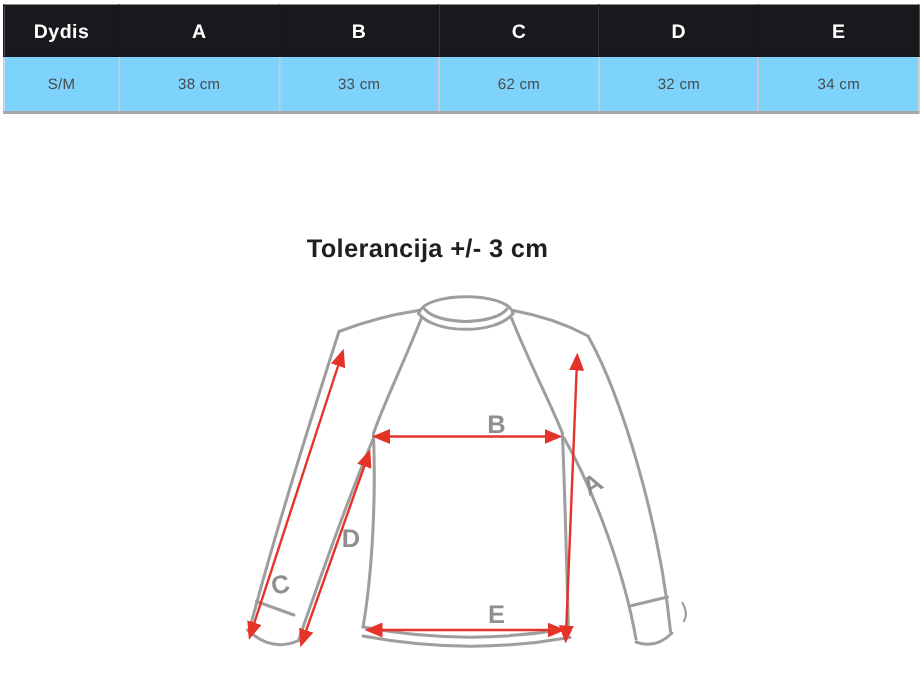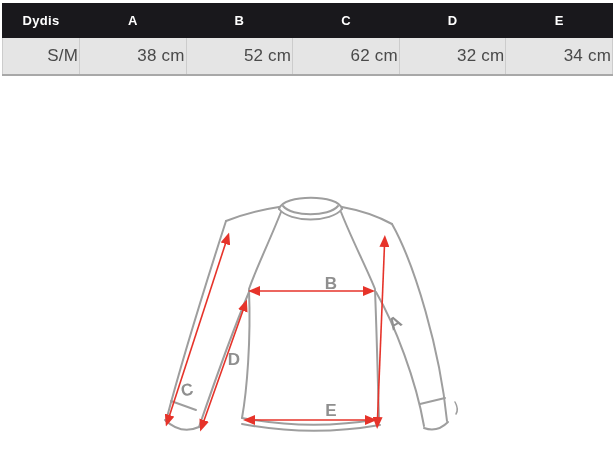--- a/index.html
+++ b/index.html
@@ -13,23 +13,23 @@
     border-collapse:collapse;table-layout:fixed;
     border-bottom:2px solid #a8a8a8;
   }
   table.size-table col.c0{width:77px;}
   table.size-table th{
     background:#19181c;color:#ffffff;height:31px;
     font-size:13px;font-weight:700;letter-spacing:.3px;
     border:1px solid #19181c;text-align:center;vertical-align:middle;
   }
   table.size-table td{
-    background:#e5e5e5;color:#4a4a4a;height:34px;
-    font-size:17px;font-weight:400;letter-spacing:.2px;
-    border:1px solid #cccccc;text-align:right;vertical-align:middle;
+    background:#7dd3fc;color:#4a4a4a;height:34px;
+    font-size:10px;font-weight:400;letter-spacing:.2px;
+    border:1px solid #cccccc;text-align:center;vertical-align:middle;
   }
   
   .tolerance-title{
     position:absolute;left:0;top:156px;width:570px;text-align:center;
     font-size:17px;font-weight:700;color:#1f1e22;letter-spacing:.2px;
   }
   
   .diagram-svg{position:absolute;left:0;top:0;width:615px;height:457px;pointer-events:none;}
   .measure-label{
     position:absolute;transform:translate(-50%,-50%);
@@ -59,28 +59,29 @@
         <th>B</th>
         <th>C</th>
         <th>D</th>
         <th>E</th>
       </tr>
     </thead>
     <tbody>
       <tr>
         <td>S/M</td>
         <td>38 cm</td>
-        <td>52 cm</td>
+        <td>33 cm</td>
         <td>62 cm</td>
         <td>32 cm</td>
         <td>34 cm</td>
       </tr>
     </tbody>
   </table>
 
+  <div class="tolerance-title">Tolerancija +/- 3 cm</div>
 
   <svg class="diagram-svg" viewBox="0 0 615 457" xmlns="http://www.w3.org/2000/svg">
     <defs>
       <marker id="ah" viewBox="0 0 12 10" refX="2" refY="5" markerWidth="12" markerHeight="10" orient="auto-start-reverse" markerUnits="userSpaceOnUse">
         <path d="M0,0 L12,5 L0,10 Z" fill="#e6332a"></path>
       </marker>
     </defs>
 
     <g fill="none" stroke="#9e9e9e" stroke-width="2" stroke-linecap="round" stroke-linejoin="round">
 

